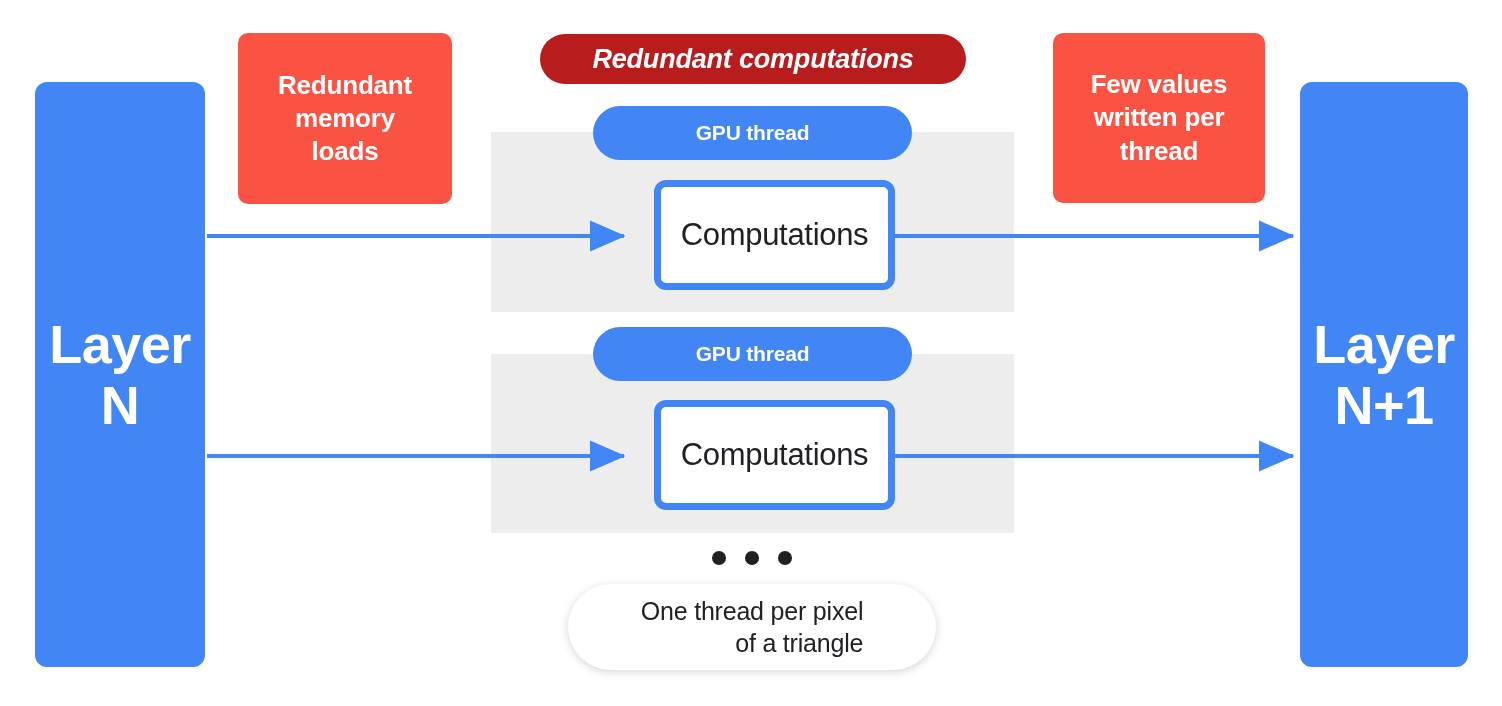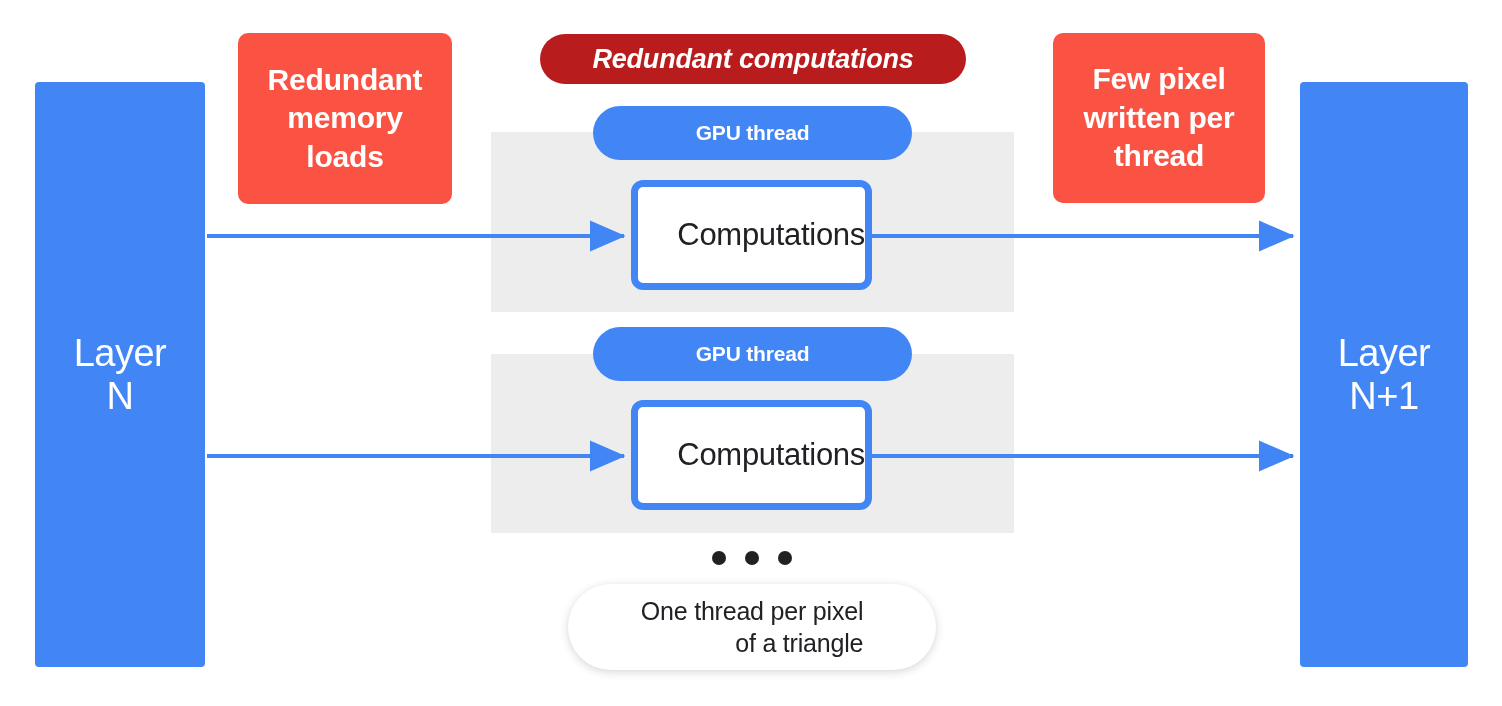--- a/index.html
+++ b/index.html
@@ -16,46 +16,46 @@
     width: 1502px;
     height: 706px;
     background: #ffffff;
     overflow: hidden;
   }
 
   
   .layer-block {
     position: absolute;
     background: #4285f4;
-    border-radius: 4px;
+    border-radius: 12px;
     display: flex;
     align-items: center;
     justify-content: center;
     text-align: center;
     color: #ffffff;
-    font-size: 38px;
-    font-weight: 400;
+    font-size: 54px;
+    font-weight: 700;
     line-height: 1.12;
     letter-spacing: -0.5px;
   }
   #layer-n {
     left: 35px;  top: 82px;  width: 170px; height: 585px;
   }
   #layer-n1 {
     left: 1300px; top: 82px; width: 168px; height: 585px;
   }
   .layer-text { white-space: pre-line; display: block; }
 
   
   .callout-red {
     position: absolute;
     background: #fa5343;
     border-radius: 10px;
     color: #ffffff;
-    font-size: 30px;
+    font-size: 26px;
     font-weight: 700;
     line-height: 1.28;
     display: flex;
     align-items: center;
     justify-content: center;
     text-align: center;
     letter-spacing: -0.2px;
     padding: 0 24px;
     box-sizing: border-box;
   }
@@ -109,26 +109,26 @@
   #gpu-thread-2 { top: 327px; }
 
   
   .comp-box {
     position: absolute;
     background: #ffffff;
     border: 7px solid #4285f4;
     border-radius: 12px;
     display: flex;
     align-items: center;
-    justify-content: flex-end;
+    justify-content: center;
     color: #202124;
     font-size: 31px;
     font-weight: 400;
     letter-spacing: -0.3px;
-    left: 631px; width: 241px; height: 110px;
+    left: 654px; width: 241px; height: 110px;
     box-sizing: border-box;
   }
   #comp-box-1 { top: 180px; }
   #comp-box-2 { top: 400px; }
 
   
   #flow-arrows {
     position: absolute;
     left: 0; top: 0;
     width: 1502px; height: 706px;
@@ -222,21 +222,21 @@
     <span class="callout-text">Redundant
 memory
 loads</span>
   </div>
 
   <div id="callout-redundant-computations" class="pill-red">
     <span>Redundant computations</span>
   </div>
 
   <div id="callout-few-values" class="callout-red">
-    <span class="callout-text">Few pixel
+    <span class="callout-text">Few values
 written per
 thread</span>
   </div>
 
   <div id="ellipsis-dots">
     <span class="dot"></span>
     <span class="dot"></span>
     <span class="dot"></span>
   </div>
 

